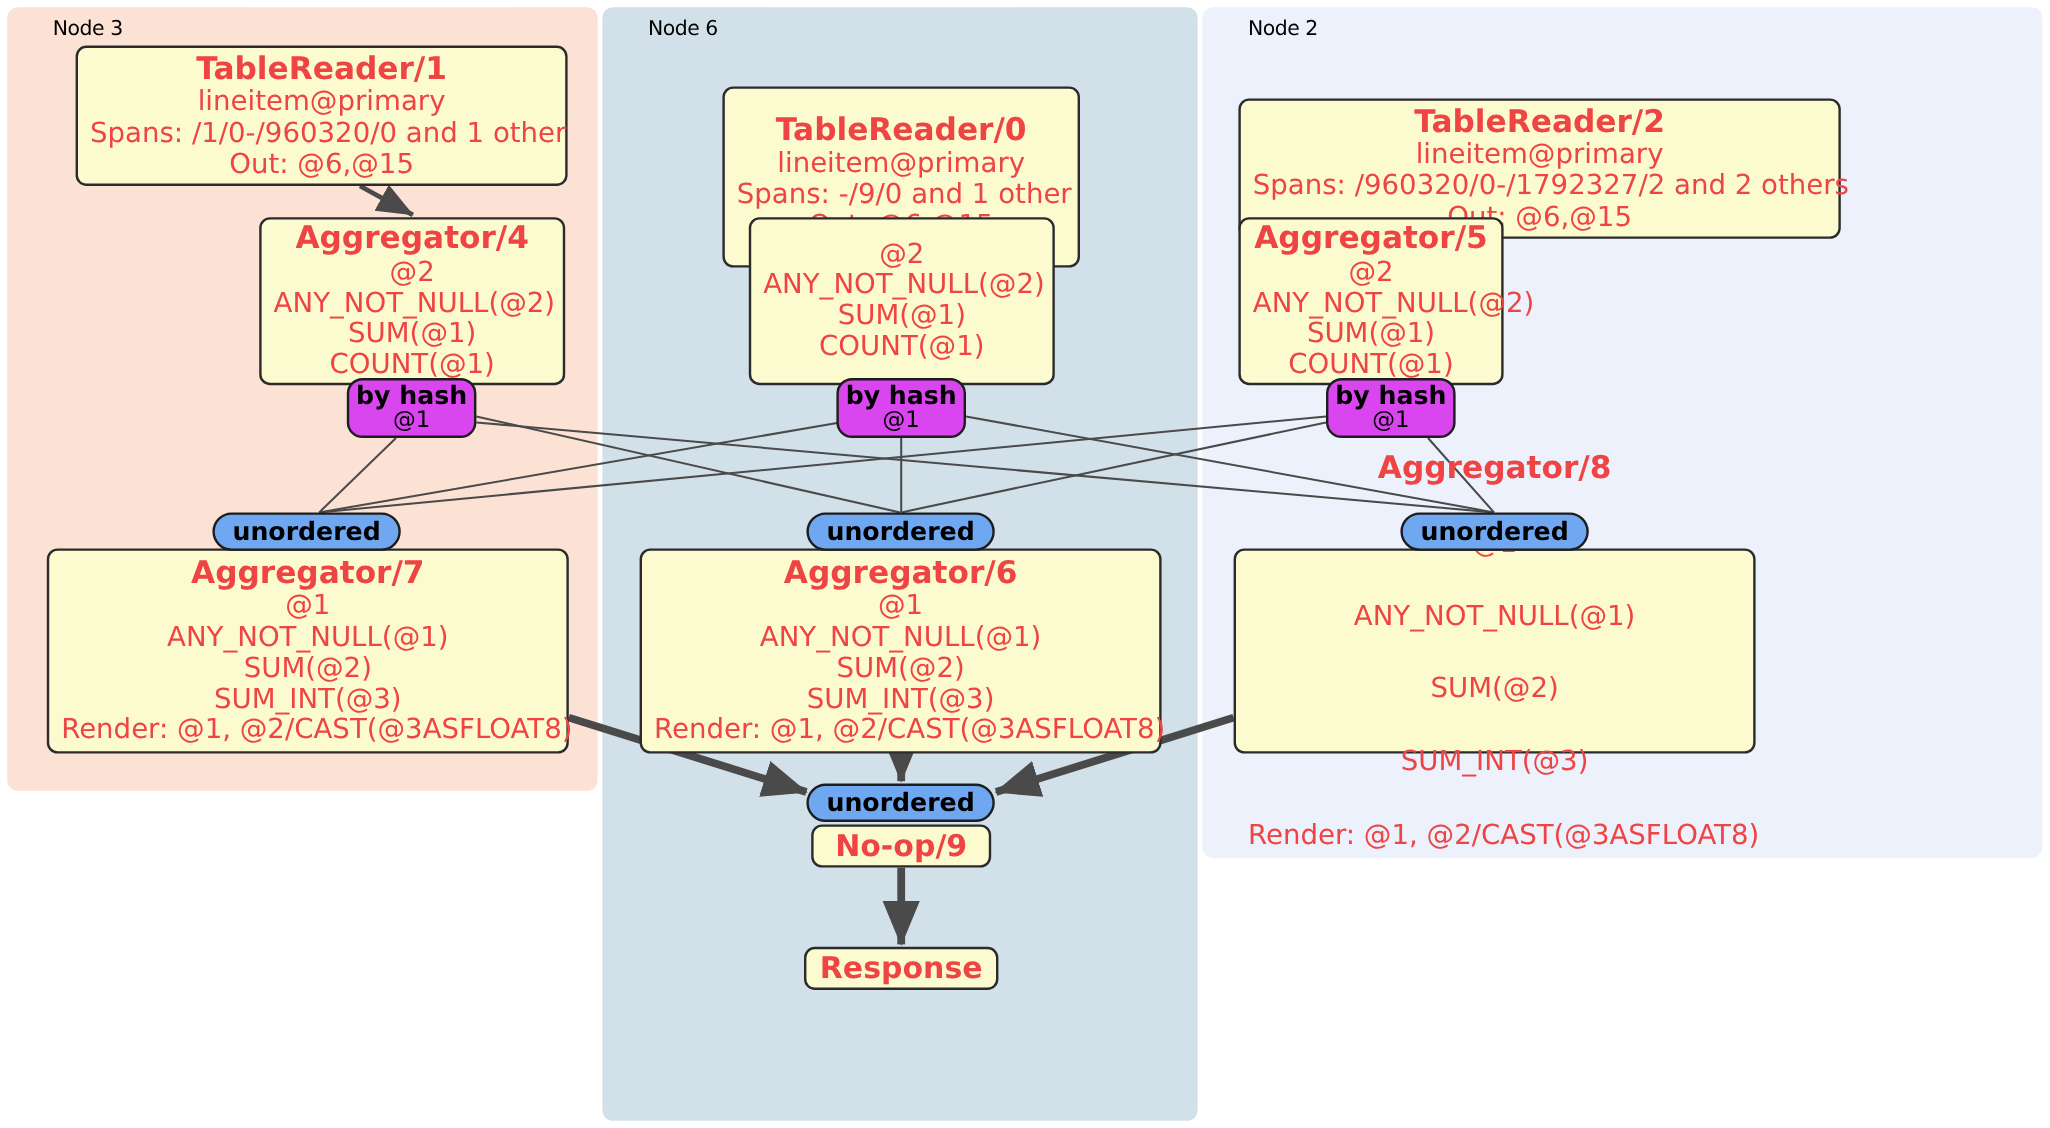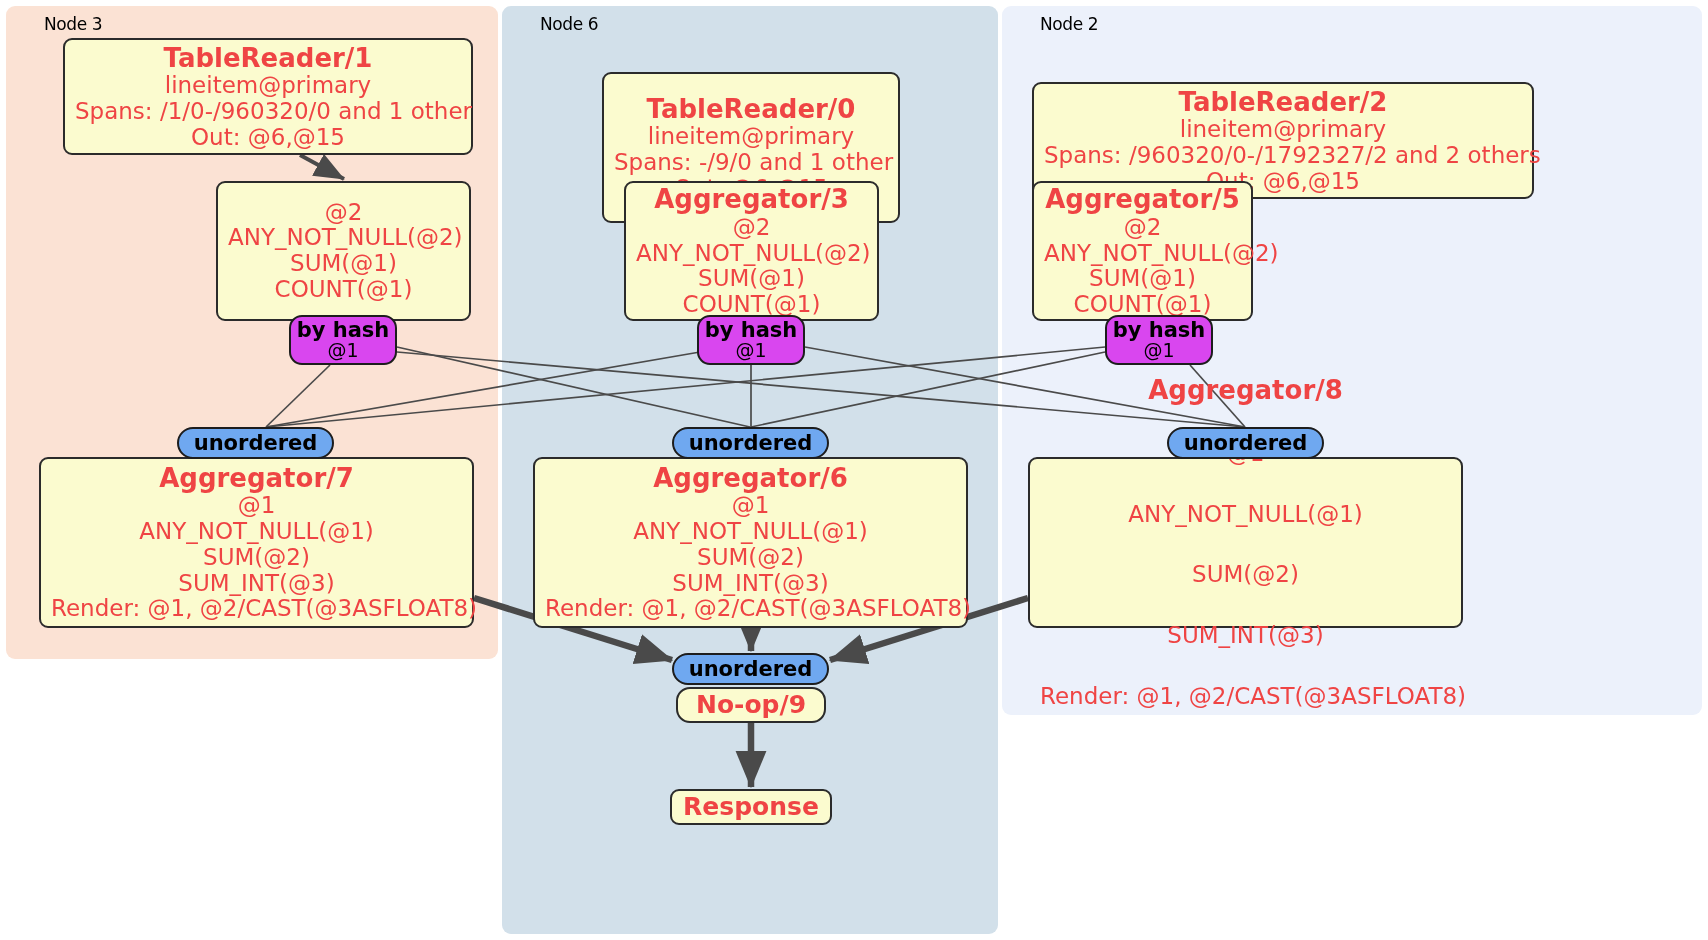--- a/index.html
+++ b/index.html
@@ -106,27 +106,27 @@
         <div class="line">Spans: -/9/0 and 1 other</div>
         <div class="line">Out: @6,@15</div>
       </div>
       <div class="proc" style="left: 1032px; top: 38px; width: 502px; height: 117px; margin-top: 44px;">
         <div class="title">TableReader/2</div>
         <div class="line">lineitem@primary</div>
         <div class="line">Spans: /960320/0-/1792327/2 and 2 others</div>
         <div class="line">Out: @6,@15</div>
       </div>
       <div class="proc" style="left: 216px; top: 181px; width: 255px; height: 140px;">
+        <div class="title">Aggregator/4</div>
         <div class="line">@2</div>
         <div class="line">ANY_NOT_NULL(@2)</div>
         <div class="line">SUM(@1)</div>
         <div class="line">COUNT(@1)</div>
       </div>
       <div class="proc" style="left: 624px; top: 181px; width: 255px; height: 140px;">
-        <div class="title">Aggregator/3</div>
         <div class="line">@2</div>
         <div class="line">ANY_NOT_NULL(@2)</div>
         <div class="line">SUM(@1)</div>
         <div class="line">COUNT(@1)</div>
       </div>
       <div class="proc" style="left: 1032px; top: 181px; width: 221px; height: 140px;">
         <div class="title">Aggregator/5</div>
         <div class="line">@2</div>
         <div class="line">ANY_NOT_NULL(@2)</div>
         <div class="line">SUM(@1)</div>
@@ -149,21 +149,21 @@
         <div class="line">Render: @1, @2/CAST(@3ASFLOAT8)</div>
       </div>
       <div class="proc" style="left: 1028px; top: 457px; width: 435px; height: 171px; gap: 35px;">
         <div class="title">Aggregator/8</div>
         <div class="line">@1</div>
         <div class="line">ANY_NOT_NULL(@1)</div>
         <div class="line">SUM(@2)</div>
         <div class="line">SUM_INT(@3)</div>
         <div class="line">Render: @1, @2/CAST(@3ASFLOAT8)</div>
       </div>
-      <div class="proc small" style="left: 676px; top: 687px; width: 150px; height: 36px; border-radius: 14px;">
+      <div class="proc small" style="left: 676px; top: 687px; width: 150px; height: 36px;">
         <div class="title">No-op/9</div>
       </div>
       <div class="proc small" style="left: 670px; top: 789px; width: 162px; height: 36px;">
         <div class="title">Response</div>
       </div>
       <div class="badge hash" style="left: 289px; top: 315px; width: 108px; height: 50px;">
         <div class="b1">by hash</div>
         <div class="b2">@1</div>
       </div>
       <div class="badge hash" style="left: 697px; top: 315px; width: 108px; height: 50px;">

